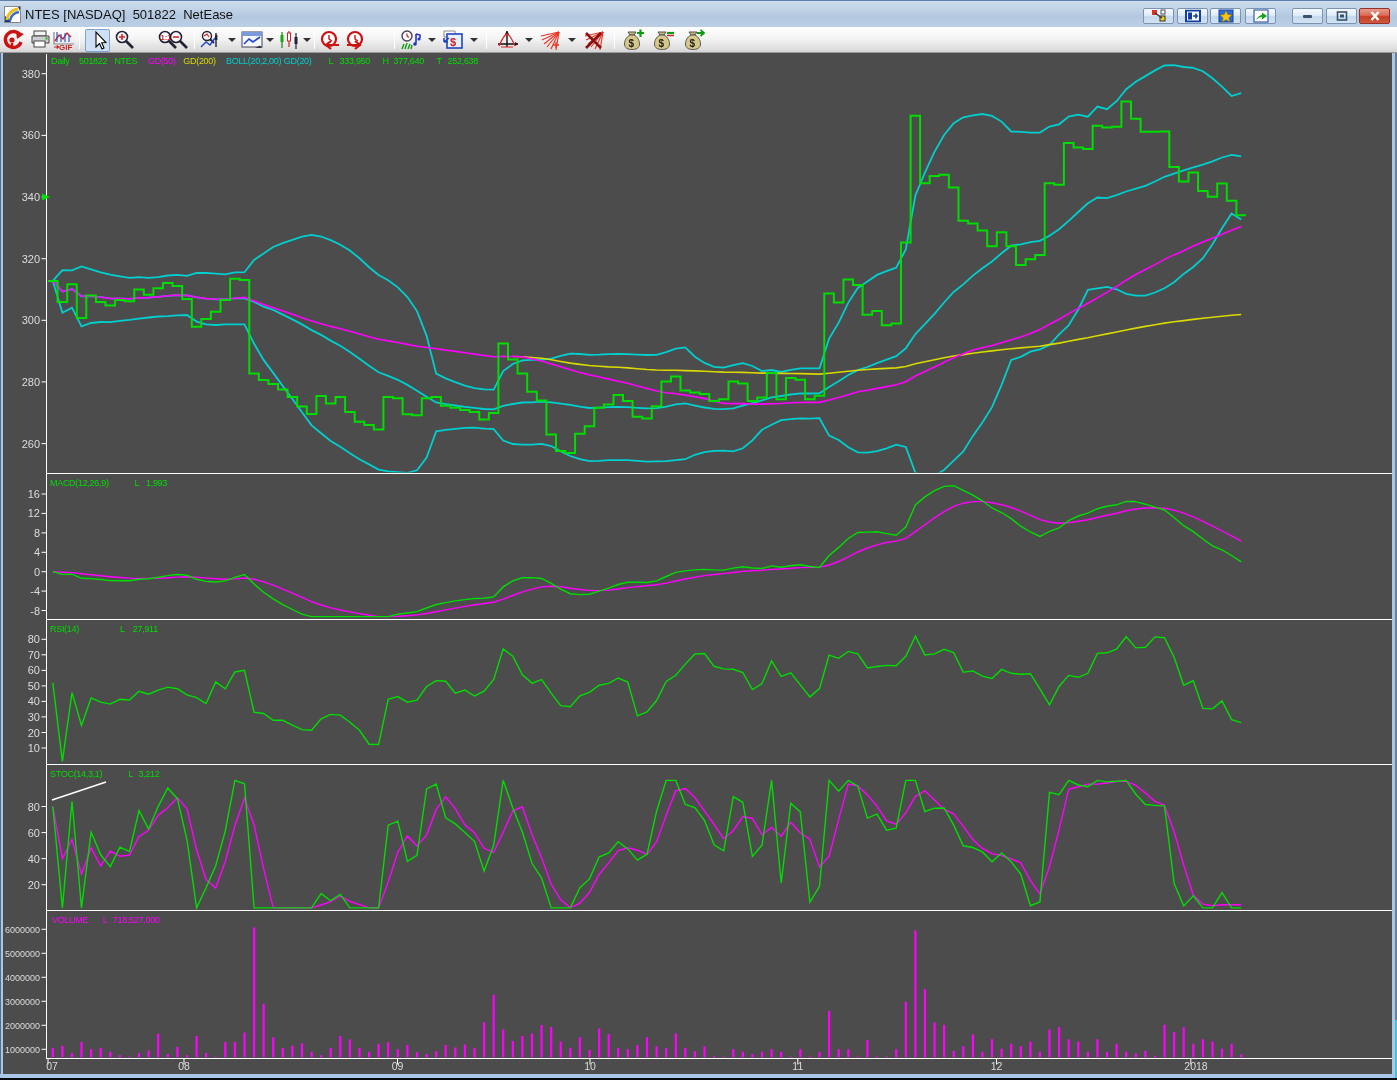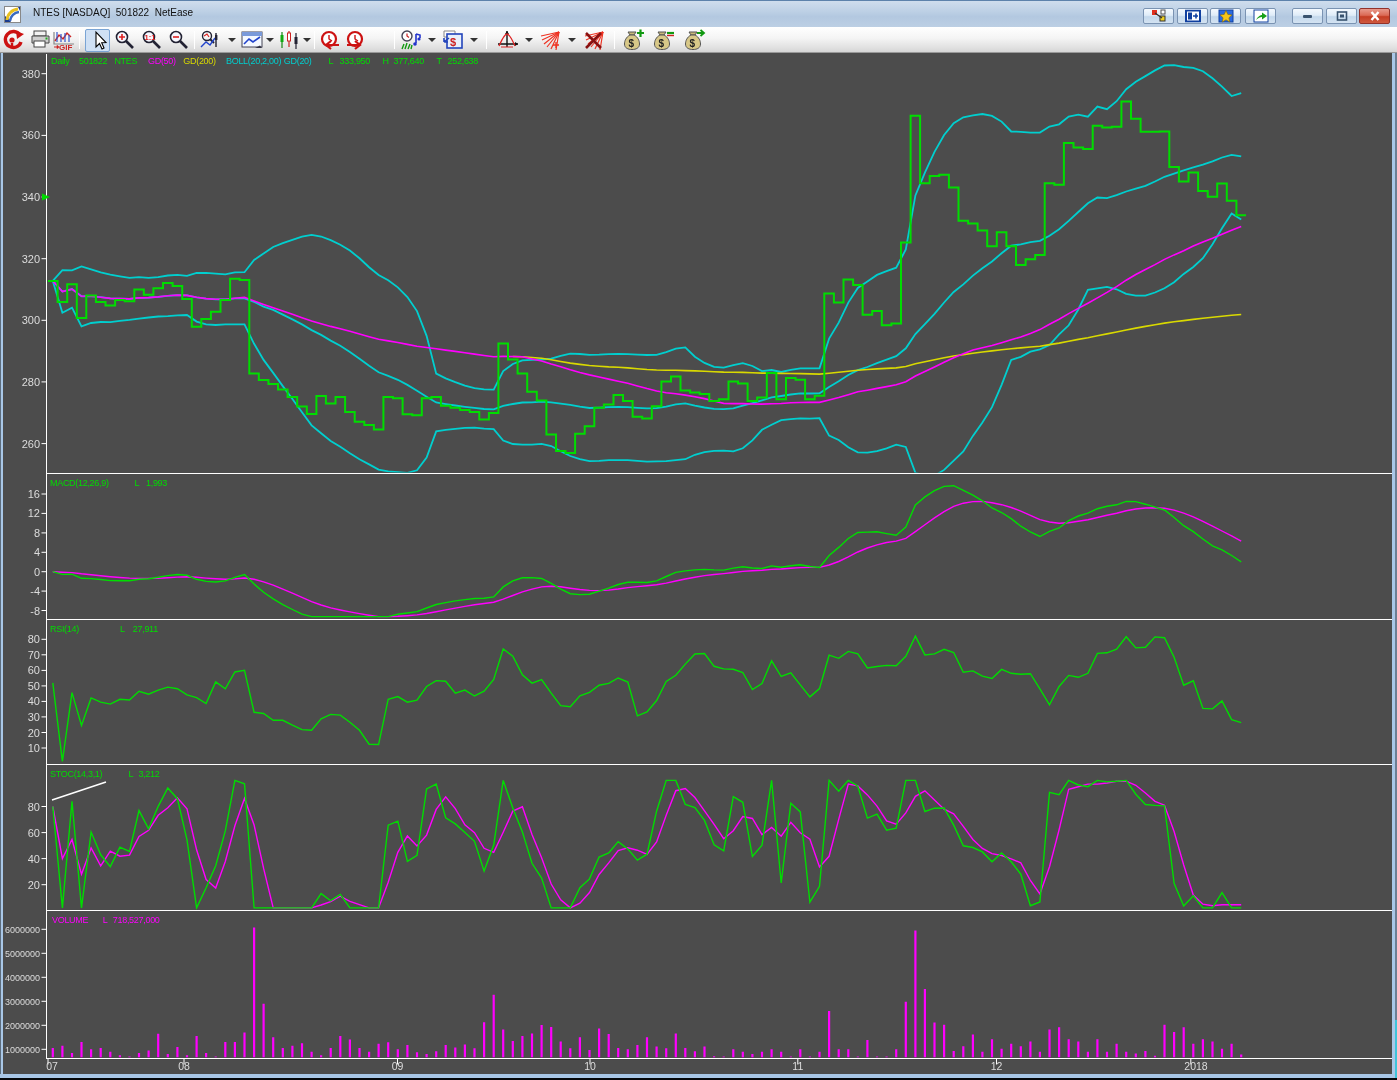--- a/index.html
+++ b/index.html
@@ -1,19 +1,19 @@
 <!DOCTYPE html>
 <html><head><meta charset="utf-8"><style>
 *{margin:0;padding:0;box-sizing:border-box}
 html,body{width:1397px;height:1080px;overflow:hidden;background:#4c4c4c;font-family:"Liberation Sans",sans-serif}
 #win{position:relative;width:1397px;height:1080px}
 #titlebar{position:absolute;left:0;top:0;width:1397px;height:27px;
  background:linear-gradient(#cfdded 0%,#bdd0e5 40%,#b3c8e0 60%,#bccfe4 100%);
  border-top:1px solid #5d82ab}
-#titlebar .txt{position:absolute;left:33px;top:6px;font-size:10px;color:#111}
+#titlebar .txt{position:absolute;left:25px;top:6px;font-size:13px;color:#111}
 #appicon{position:absolute;left:4px;top:5px;width:17px;height:17px;background:#fff;border:1px solid #888}
 #toolbar{position:absolute;left:0;top:27px;width:1397px;height:26px;
  background:linear-gradient(#ffffff 0%,#f4f4f4 45%,#e2e2e2 80%,#d6d6d6 100%);
  border-bottom:1px solid #999}
 #chart{position:absolute;left:0;top:53px;width:1397px;height:1027px;background:#4c4c4c}
 #borderL{position:absolute;left:0;top:53px;width:3px;height:1027px;background:#a9c7e7;border-left:1px solid #5c6c7c;box-sizing:border-box}
 #borderR{position:absolute;left:1392px;top:53px;width:5px;height:1027px;background:#a9c7e7}
 #borderR .inner{position:absolute;right:0;top:0;width:2px;height:100%;background:#6b7f94}
 #borderB{position:absolute;left:0;top:1074px;width:1397px;height:6px;background:#a9c7e7}
 #borderB .inner{position:absolute;left:0;bottom:0;width:100%;height:2px;background:#05080c}
@@ -103,21 +103,21 @@
       <div class="tbtn" style="left:85px;width:25px;height:23px;background:#cfe0f4;border:1px solid #7aa4d4;border-radius:2px">
         <svg width="23" height="21" viewBox="0 0 23 21" style="position:absolute;left:1px;top:0">
           <path d="M9 2 L9 17 L12.5 13.5 L15 19 L17 18 L14.7 12.8 L19 12.5 Z" fill="#fff" stroke="#000" stroke-width="1.1"></path>
         </svg>
       </div>
       <div class="tbtn" style="left:113px;width:24px"><svg width="23" height="22" viewBox="0 0 23 22">
           <circle cx="9" cy="8" r="5.5" fill="#f8f8ff" stroke="#223" stroke-width="1.6"></circle>
           <path d="M13 12 L20 19" stroke="#223" stroke-width="2.6"></path>
           <path d="M6 8 H12 M9 5 V11" stroke="#dd2222" stroke-width="1.6"></path>
         </svg></div>
-      <div class="tbtn" style="left:140px;width:24px"><svg width="23" height="22" viewBox="0 0 23 22">
+      <div class="tbtn" style="left:156px;width:24px"><svg width="23" height="22" viewBox="0 0 23 22">
           <circle cx="9" cy="8" r="5.5" fill="#f8f8ff" stroke="#223" stroke-width="1.6"></circle>
           <path d="M13 12 L20 19" stroke="#223" stroke-width="2.6"></path>
           <text x="4.5" y="11" font-size="7.5" font-weight="bold" fill="#dd2222" font-family="Liberation Sans,sans-serif">1:1</text>
         </svg></div>
       <div class="tbtn" style="left:167px;width:24px"><svg width="23" height="22" viewBox="0 0 23 22">
           <circle cx="9" cy="8" r="5.5" fill="#f8f8ff" stroke="#223" stroke-width="1.6"></circle>
           <path d="M13 12 L20 19" stroke="#223" stroke-width="2.6"></path>
           <path d="M6 8 H12" stroke="#dd2222" stroke-width="1.6"></path>
         </svg></div>
       <div class="tsep" style="left:194px"></div>

